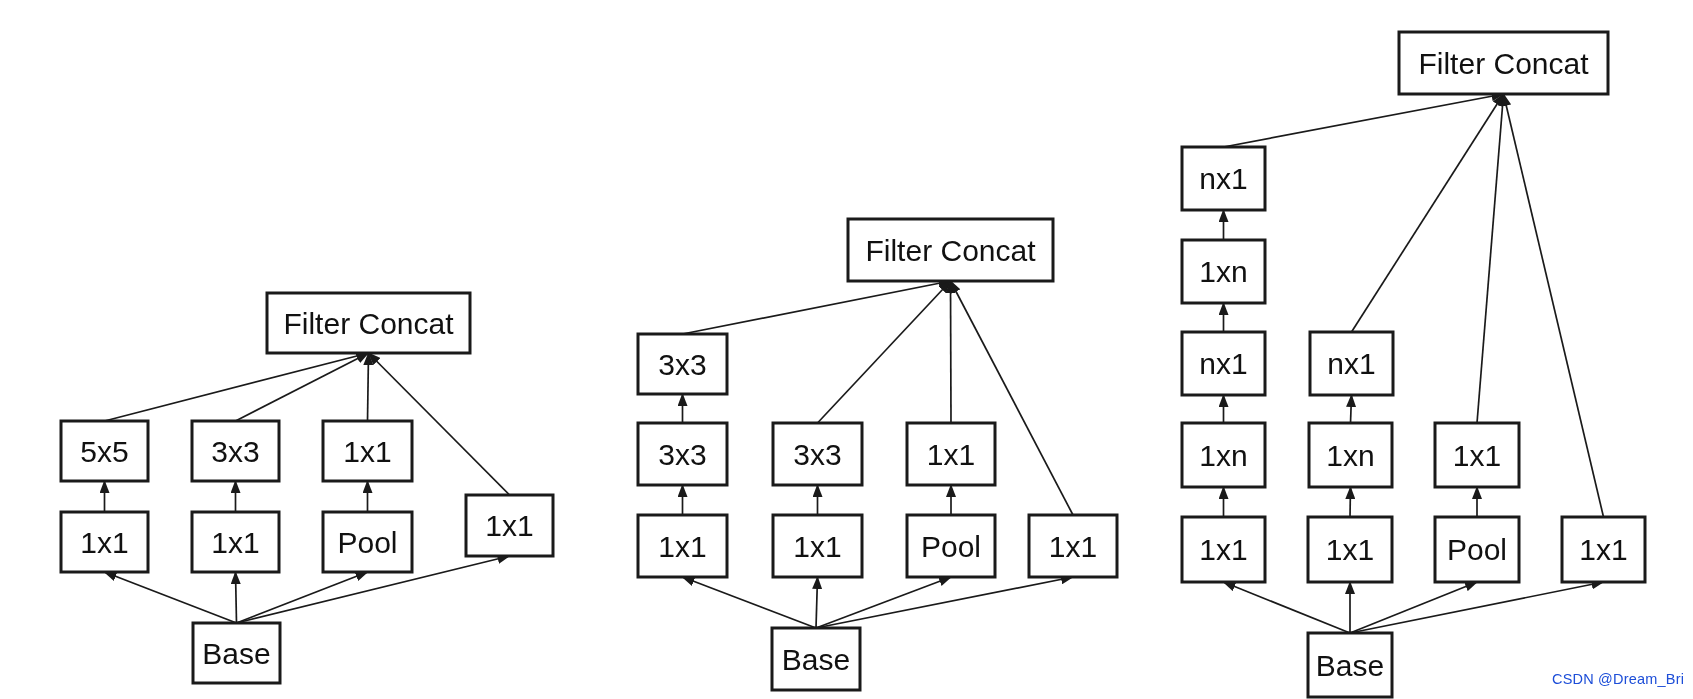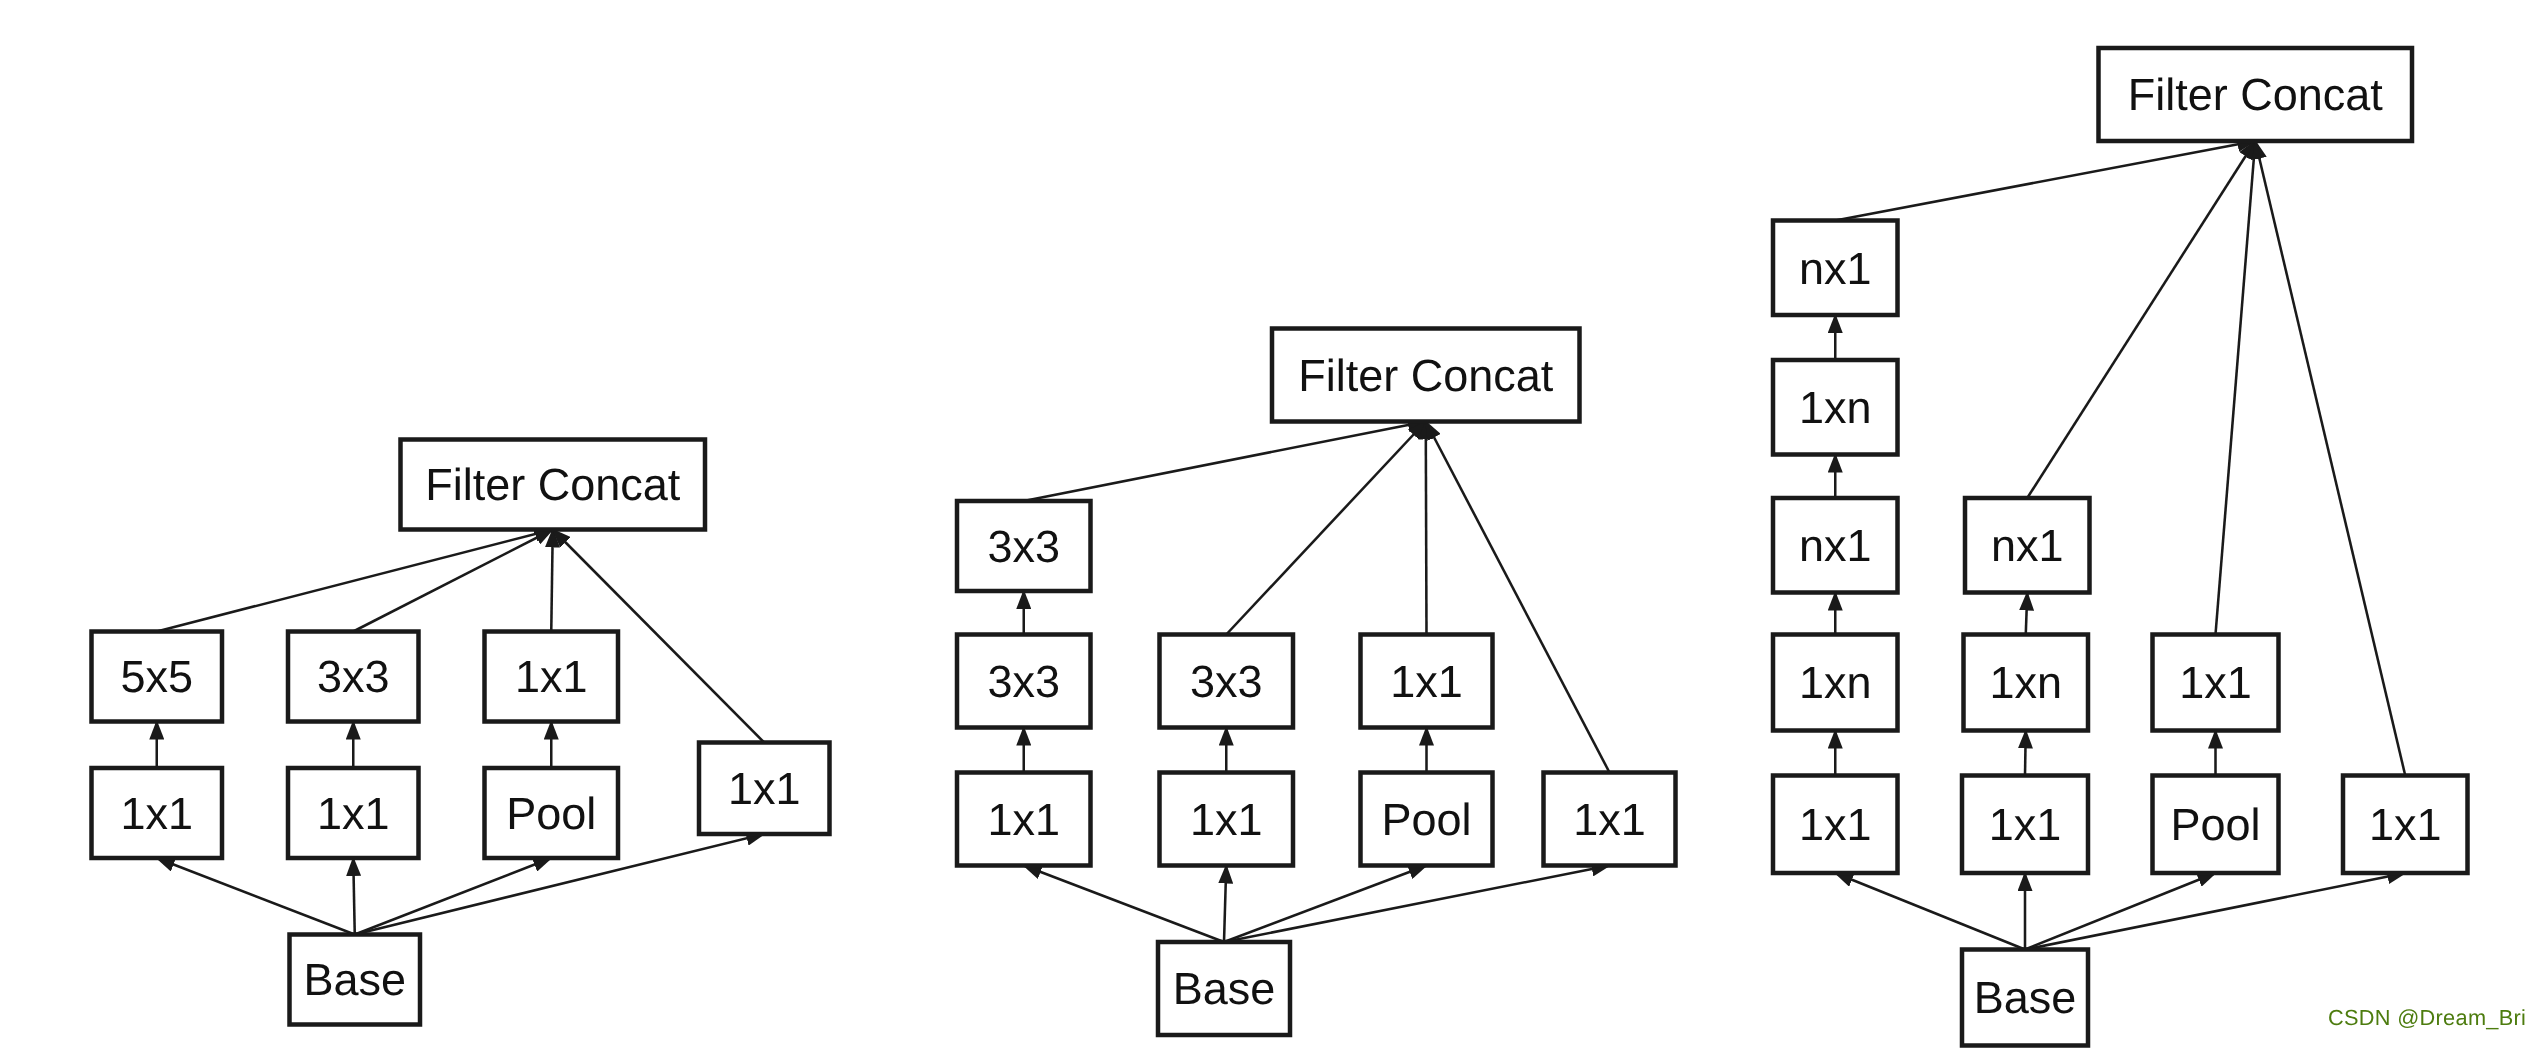--- a/index.html
+++ b/index.html
@@ -207,14 +207,14 @@
         <g>
           <rect x="1562" y="517" width="83" height="65" fill="#ffffff" stroke="#1a1a1a" stroke-width="3"></rect>
           <text x="1603.5" y="560" text-anchor="middle" font-size="30" font-family="&quot;Liberation Sans&quot;, sans-serif" fill="#111111">1x1</text>
         </g>
         <g>
           <rect x="1308" y="633" width="84" height="64" fill="#ffffff" stroke="#1a1a1a" stroke-width="3"></rect>
           <text x="1350" y="675.5" text-anchor="middle" font-size="30" font-family="&quot;Liberation Sans&quot;, sans-serif" fill="#111111">Base</text>
         </g>
       </g>
     </svg>
-  <div class="watermark" style="color: #4d7c0f;">CSDN @Dream_Bri</div>
+  <div class="watermark" style="color: #1d4ed8;">CSDN @Dream_Bri</div>
 </div>
 
 </body></html>

